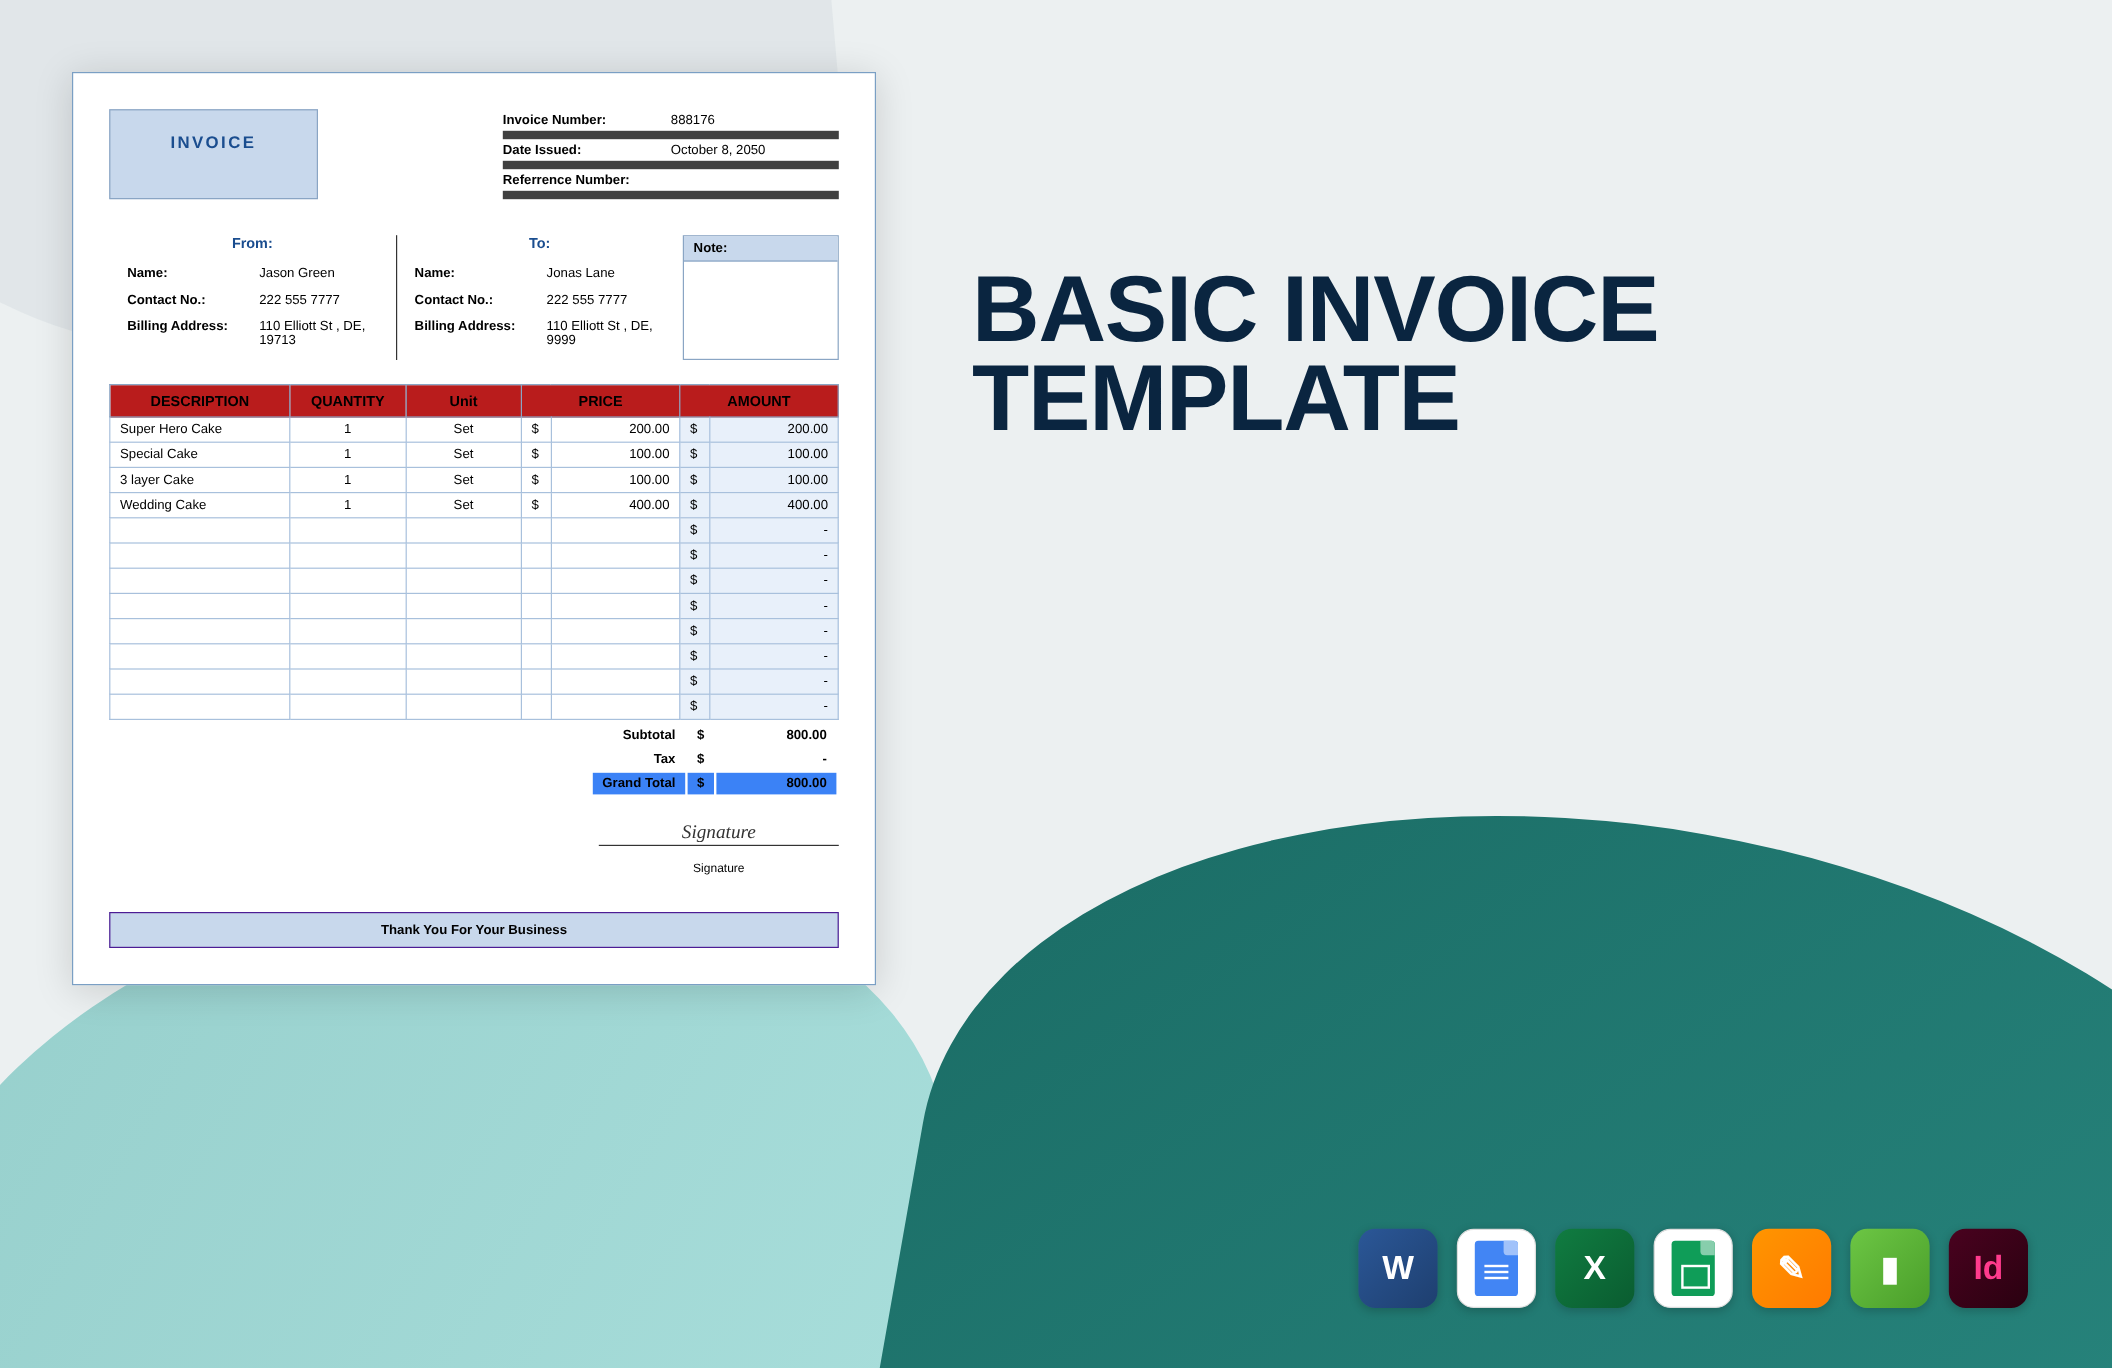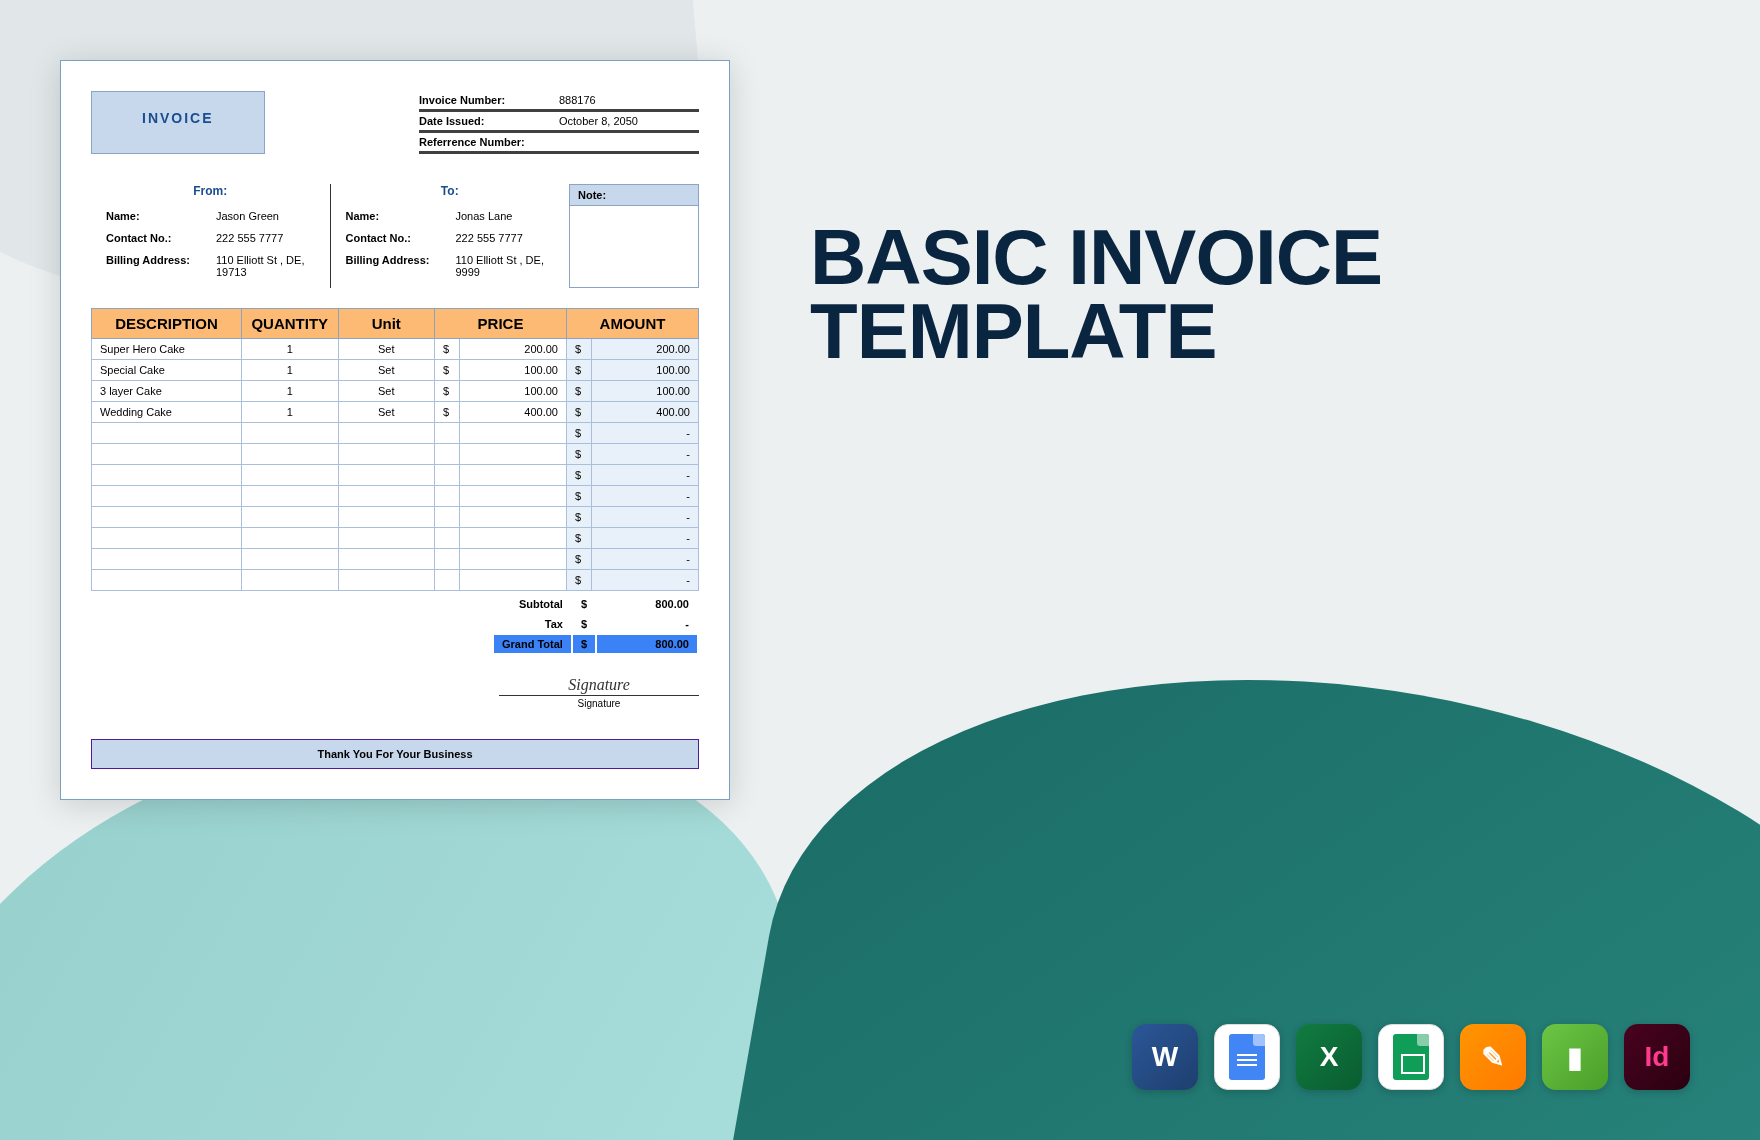--- a/index.html
+++ b/index.html
@@ -72,21 +72,21 @@
   color: #1a4d8f;
   font-size: 14px;
   letter-spacing: 2px;
 }
 .invoice-meta {
   width: 280px;
   font-size: 11px;
 }
 .meta-row {
   display: flex;
-  border-bottom: 3px solid #404040;
+  border-bottom: 7px solid #404040;
   padding: 3px 0;
 }
 .meta-label {
   font-weight: bold;
   width: 140px;
 }
 .meta-value {
   flex: 1;
 }
 .parties {
@@ -133,25 +133,25 @@
 }
 .note-body {
   height: 80px;
 }
 .items-table {
   width: 100%;
   border-collapse: collapse;
   font-size: 11px;
 }
 .items-table th {
-  background: #fdba74;
+  background: #b91c1c;
   border: 1px solid #8aa5c4;
   padding: 6px;
   font-weight: bold;
-  font-size: 15px;
+  font-size: 12px;
   text-align: center;
 }
 .items-table td {
   border: 1px solid #a8c0dc;
   padding: 4px 8px;
 }
 .col-desc { text-align: left; width: 140px; }
 .col-qty { text-align: center; width: 90px; }
 .col-unit { text-align: center; width: 90px; }
 .col-price-cur { text-align: left; width: 20px; }
@@ -175,21 +175,21 @@
 .grand-total-row td { background: #3b82f6; }
 .signature-area {
   margin-top: 40px;
   display: flex;
   justify-content: flex-end;
 }
 .signature-box {
   width: 200px;
   text-align: center;
   border-top: 1px solid #333;
-  padding-top: 2px;
+  padding-top: 14px;
   font-size: 10px;
   position: relative;
 }
 .signature-scribble {
   position: absolute;
   top: -20px;
   left: 50%;
   transform: translateX(-50%);
   font-family: cursive;
   font-style: italic;

